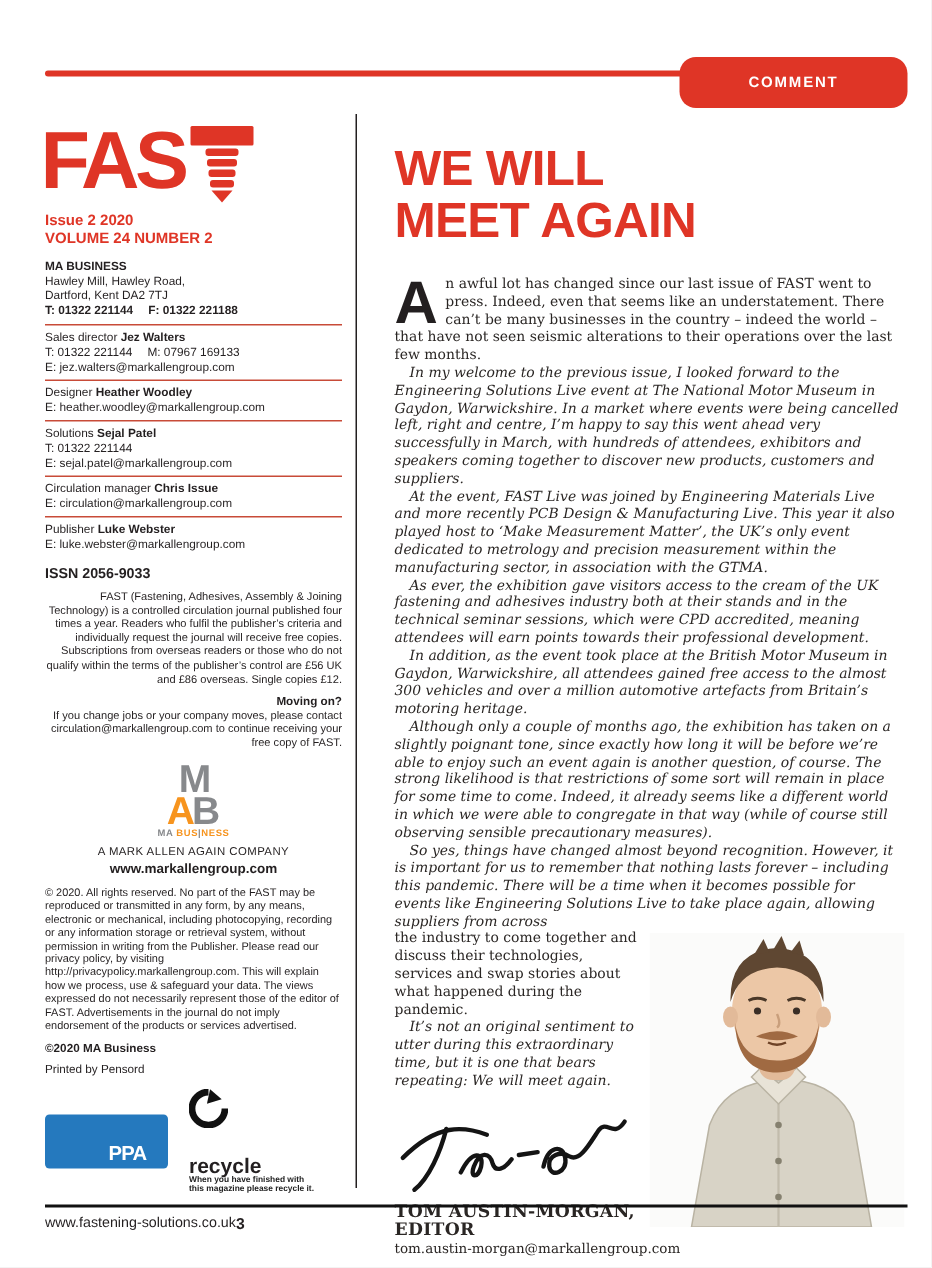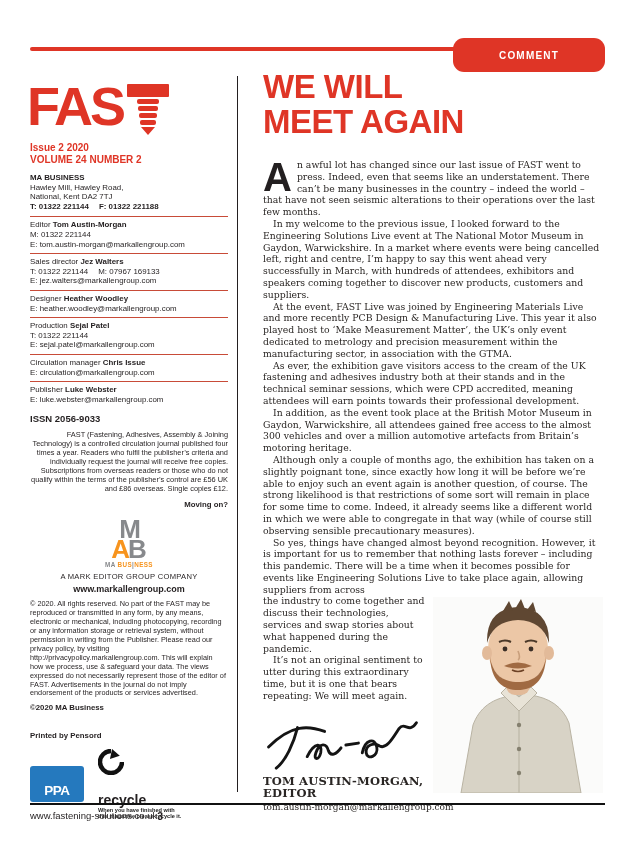--- a/index.html
+++ b/index.html
@@ -9,21 +9,21 @@
   
   .topbar{position:absolute;left:30px;right:16px;top:38px;height:21px;}
   .topbar .rule{position:absolute;left:0;right:140px;top:9px;height:4px;background:#df3526;border-radius:2px;}
   .tagpill{position:absolute;right:0;top:0;width:152px;height:34px;background:#df3526;border-radius:11px;
            display:flex;align-items:center;justify-content:center;}
   .tagpill span{color:#fff;font-weight:bold;font-size:10px;letter-spacing:1.2px;}
 
   
   .vrule{position:absolute;left:237px;top:76px;width:1px;height:716px;background:#231f20;}
   .sidebar{position:absolute;left:30px;top:74px;width:198px;font-size:7.9px;line-height:9.6px;}
-  .main{position:absolute;left:263px;top:69px;width:340px;}
+  .main{position:absolute;left:263px;top:94px;width:340px;}
 
   
   .logo-svg{display:block;margin:2px 0 6px 0;}
   .issue{color:#df3526;font-weight:bold;font-size:10px;line-height:11.5px;margin-bottom:8px;}
   .addr{margin-bottom:5px;}
   .addr .b{font-weight:bold;}
   .staff{border-top:1px solid #c84b38;padding:3px 0 4px 0;}
   .staff .nm{font-weight:bold;}
   .issn{font-weight:bold;font-size:9.5px;margin:6px 0 6px 0;}
   .small{font-size:7.4px;line-height:9.1px;text-align:right;}
@@ -32,33 +32,33 @@
   .malogo .row1{font-weight:900;font-size:26px;color:#87898c;letter-spacing:-2px;}
   .malogo .row2 .a{font-weight:900;font-size:26px;color:#f7941e;letter-spacing:-2px;}
   .malogo .row2 .b{font-weight:900;font-size:26px;color:#87898c;}
   .malogo .cap{font-size:6.3px;letter-spacing:.4px;line-height:10px;}
   .malogo .cap .g{color:#87898c;font-weight:bold;}
   .malogo .cap .o{color:#f7941e;font-weight:bold;}
   .company{ text-align:center;font-size:7.6px;letter-spacing:.3px;margin-top:2px;}
   .companyurl{text-align:center;font-size:9px;font-weight:bold;margin:3px 0 6px 0;}
   .copy{font-size:7.3px;line-height:8.9px;}
   .cline{font-weight:bold;margin-top:5px;font-size:7.8px;}
-  .printed{margin-top:18px;font-size:7.8px;font-weight:bold;}
+  .printed{margin-top:5px;font-size:7.8px;}
   .logorow{display:flex;align-items:center;gap:14px;margin-top:8px;}
-  .ppa{width:54px;height:36px;background:#2579be;border-radius:3px;display:flex;align-items:flex-end;justify-content:center;}
+  .ppa{width:54px;height:36px;background:#2579be;border-radius:3px;display:flex;align-items:flex-end;justify-content:center;padding-left:28px;}
   .ppa span{color:#fff;font-weight:bold;font-size:13.5px;line-height:1;padding-bottom:4px;letter-spacing:-.5px;}
   .recycle{display:flex;gap:19px;flex-direction:column;}
   .recycle .txt .word{font-weight:bold;font-size:14px;line-height:13px;}
   .recycle .txt .note{font-size:5.6px;line-height:6.4px;font-weight:bold;color:#222;}
 
   
   .headline{color:#df3526;font-weight:bold;font-size:33px;line-height:35px;letter-spacing:-0.5px;margin:0 0 20px 0;}
   .article{font-family:"DejaVu Serif","Liberation Serif",serif;font-size:9.3px;line-height:11.8px;color:#2a2624;}
   .article p{margin:0;}
-  .article p.ind{text-indent:10px;}
+  .article p.ind{text-indent:10px;font-style:italic;}
   .dropcap{float:left;font-family:"Liberation Sans",sans-serif;font-weight:900;font-size:40px;line-height:33px;
            padding:2px 5px 0 0;color:#231f20;}
   .photo{float:right;width:170px;height:196px;margin:2px 0 2px 8px;}
   .sigwrap{margin-top:14px;}
   .editorname{font-weight:bold;font-size:11.5px;letter-spacing:.2px;margin-top:0;}
   .editoremail{font-family:"DejaVu Serif","Liberation Serif",serif;font-size:9px;margin-top:2px;}
 
   
   .footer{position:absolute;left:30px;right:16px;top:803px;border-top:2px solid #111;
           display:flex;justify-content:flex-start;padding-top:5px;}
@@ -94,66 +94,62 @@
     </svg>
 
     <div class="issue">
       <div>Issue 2 2020</div>
       <div>VOLUME 24 NUMBER 2</div>
     </div>
 
     <div class="addr">
       <div class="b">MA BUSINESS</div>
       <div>Hawley Mill, Hawley Road,</div>
-      <div>National, Kent DA2 7TJ</div>
+      <div>Dartford, Kent DA2 7TJ</div>
       <div class="b">T: 01322 221144  F: 01322 221188</div>
     </div>
 
     <div id="staff-list">
-        <div class="staff">
-          <div><span>Editor </span><span class="nm">Tom Austin-Morgan</span></div>
-          <div>M: 01322 221144</div>
-          <div>E: tom.austin-morgan@markallengroup.com</div>
-        </div>
         <div class="staff">
           <div><span>Sales director </span><span class="nm">Jez Walters</span></div>
           <div>T: 01322 221144  M: 07967 169133</div>
           <div>E: jez.walters@markallengroup.com</div>
         </div>
         <div class="staff">
           <div><span>Designer </span><span class="nm">Heather Woodley</span></div>
           <div>E: heather.woodley@markallengroup.com</div>
         </div>
         <div class="staff">
-          <div><span>Production </span><span class="nm">Sejal Patel</span></div>
+          <div><span>Solutions </span><span class="nm">Sejal Patel</span></div>
           <div>T: 01322 221144</div>
           <div>E: sejal.patel@markallengroup.com</div>
         </div>
         <div class="staff">
           <div><span>Circulation manager </span><span class="nm">Chris Issue</span></div>
           <div>E: circulation@markallengroup.com</div>
         </div>
         <div class="staff">
           <div><span>Publisher </span><span class="nm">Luke Webster</span></div>
           <div>E: luke.webster@markallengroup.com</div>
         </div>
       </div>
 
     <div class="issn">ISSN 2056-9033</div>
 
     <div class="small">FAST (Fastening, Adhesives, Assembly &amp; Joining Technology) is a controlled circulation journal published four times a year. Readers who fulfil the publisher’s criteria and individually request the journal will receive free copies. Subscriptions from overseas readers or those who do not qualify within the terms of the publisher’s control are £56 UK and £86 overseas. Single copies £12.</div>
 
     <div class="movehead small" style="font-size:7.8px">Moving on?</div>
+    <div class="small">If you change jobs or your company moves, please contact circulation@markallengroup.com to continue receiving your free copy of FAST.</div>
 
     <div class="malogo">
       <div class="row1">M</div>
       <div class="row2"><span class="a">A</span><span class="b">B</span></div>
       <div class="cap"><span class="g">MA </span><span class="o">BUS</span><span class="g">|</span><span class="o">NESS</span></div>
     </div>
-    <div class="company">A MARK EDITOR GROUP COMPANY</div>
+    <div class="company">A MARK ALLEN AGAIN COMPANY</div>
     <div class="companyurl">www.markallengroup.com</div>
 
     <div class="copy">© 2020. All rights reserved. No part of the FAST may be reproduced or transmitted in any form, by any means, electronic or mechanical, including photocopying, recording or any information storage or retrieval system, without permission in writing from the Publisher. Please read our privacy policy, by visiting http://privacypolicy.markallengroup.com. This will explain how we process, use &amp; safeguard your data. The views expressed do not necessarily represent those of the editor of FAST. Advertisements in the journal do not imply endorsement of the products or services advertised.</div>
     <div class="cline">©2020 MA Business</div>
     <div class="printed">Printed by Pensord</div>
 
     <div class="logorow">
       <div class="ppa">
         <span>PPA</span>
       </div>

